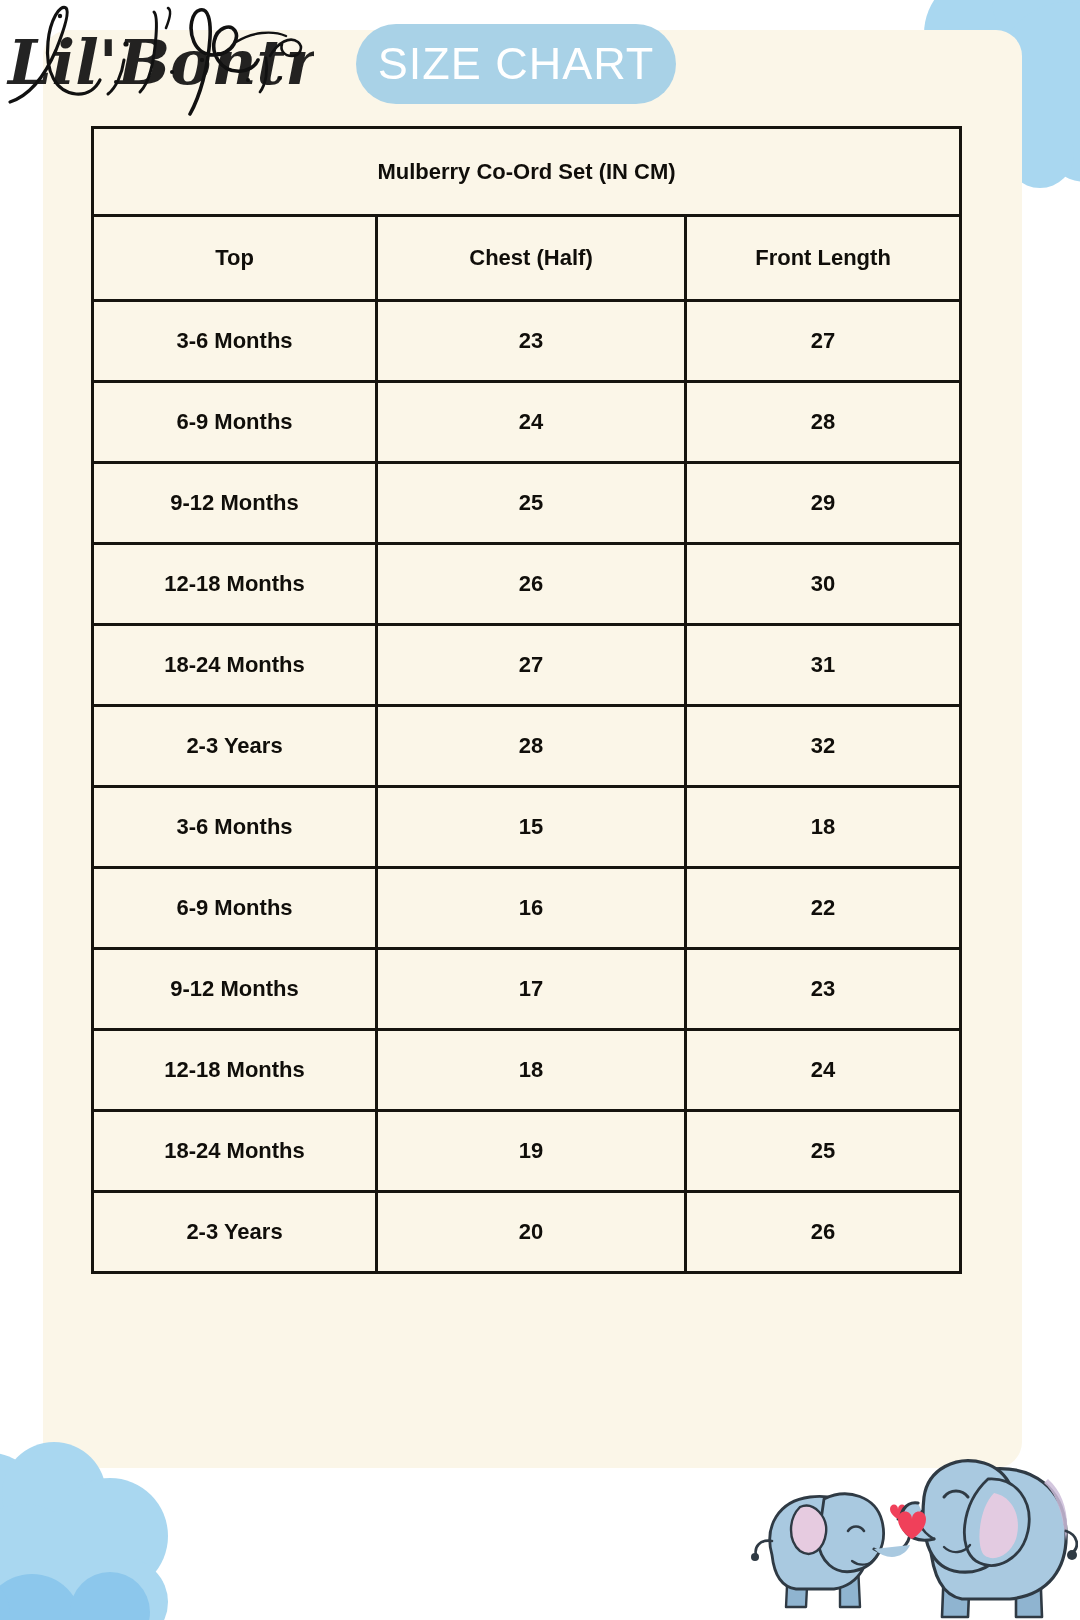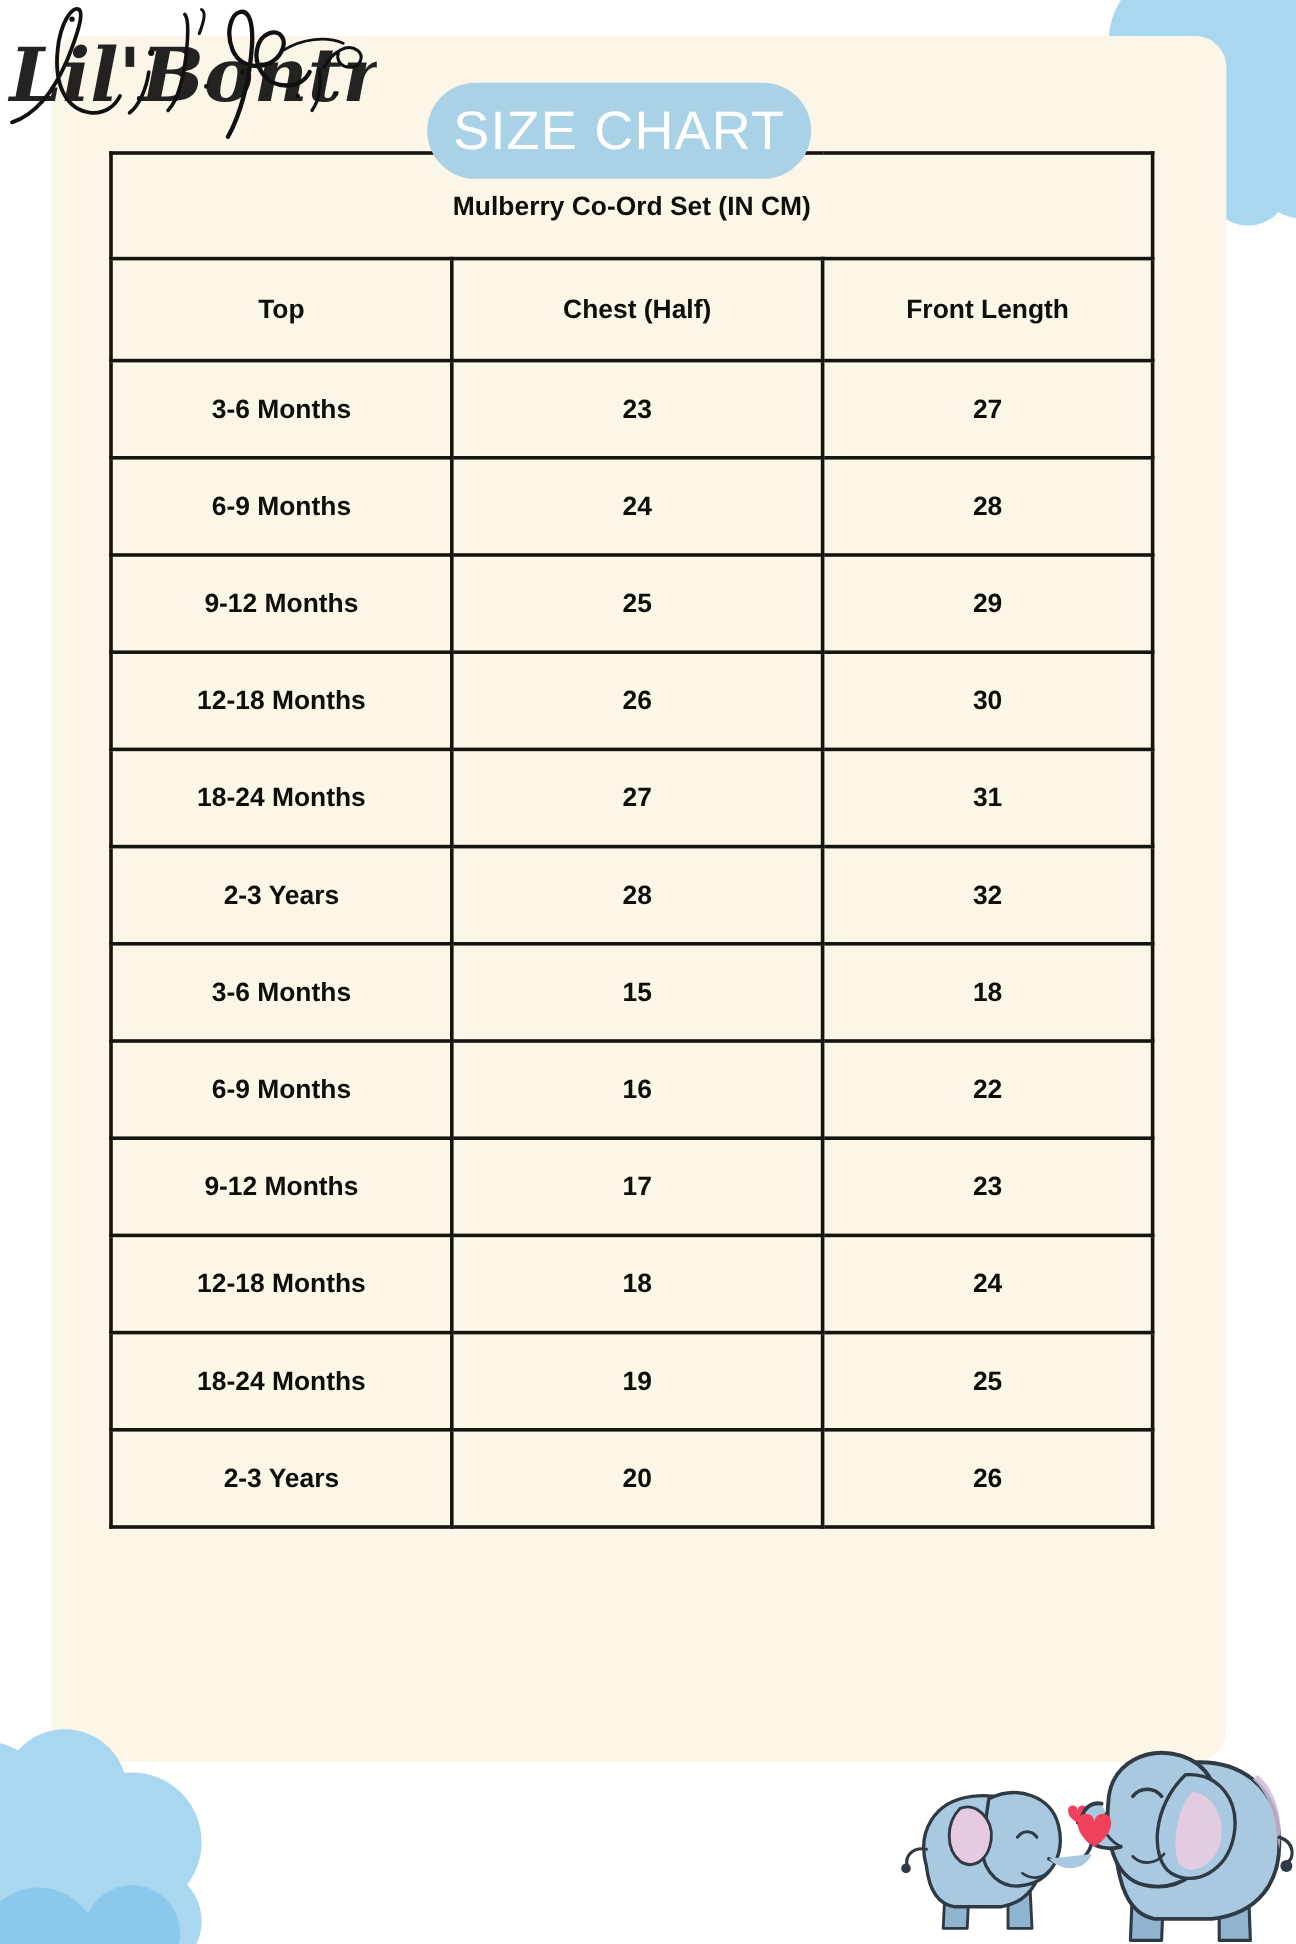--- a/index.html
+++ b/index.html
@@ -58,21 +58,20 @@
     left: 356px;
     top: 24px;
     width: 320px;
     height: 80px;
     background: #a9d2e7;
     border-radius: 40px;
     display: flex;
     align-items: center;
     justify-content: center;
     z-index: 6;
-    margin-top: 45px;
   }
   #size-chart-badge .label {
     color: #ffffff;
     font-size: 45px;
     font-weight: 400;
     letter-spacing: 1px;
     font-family: "Liberation Sans", sans-serif;
   }
 
   

